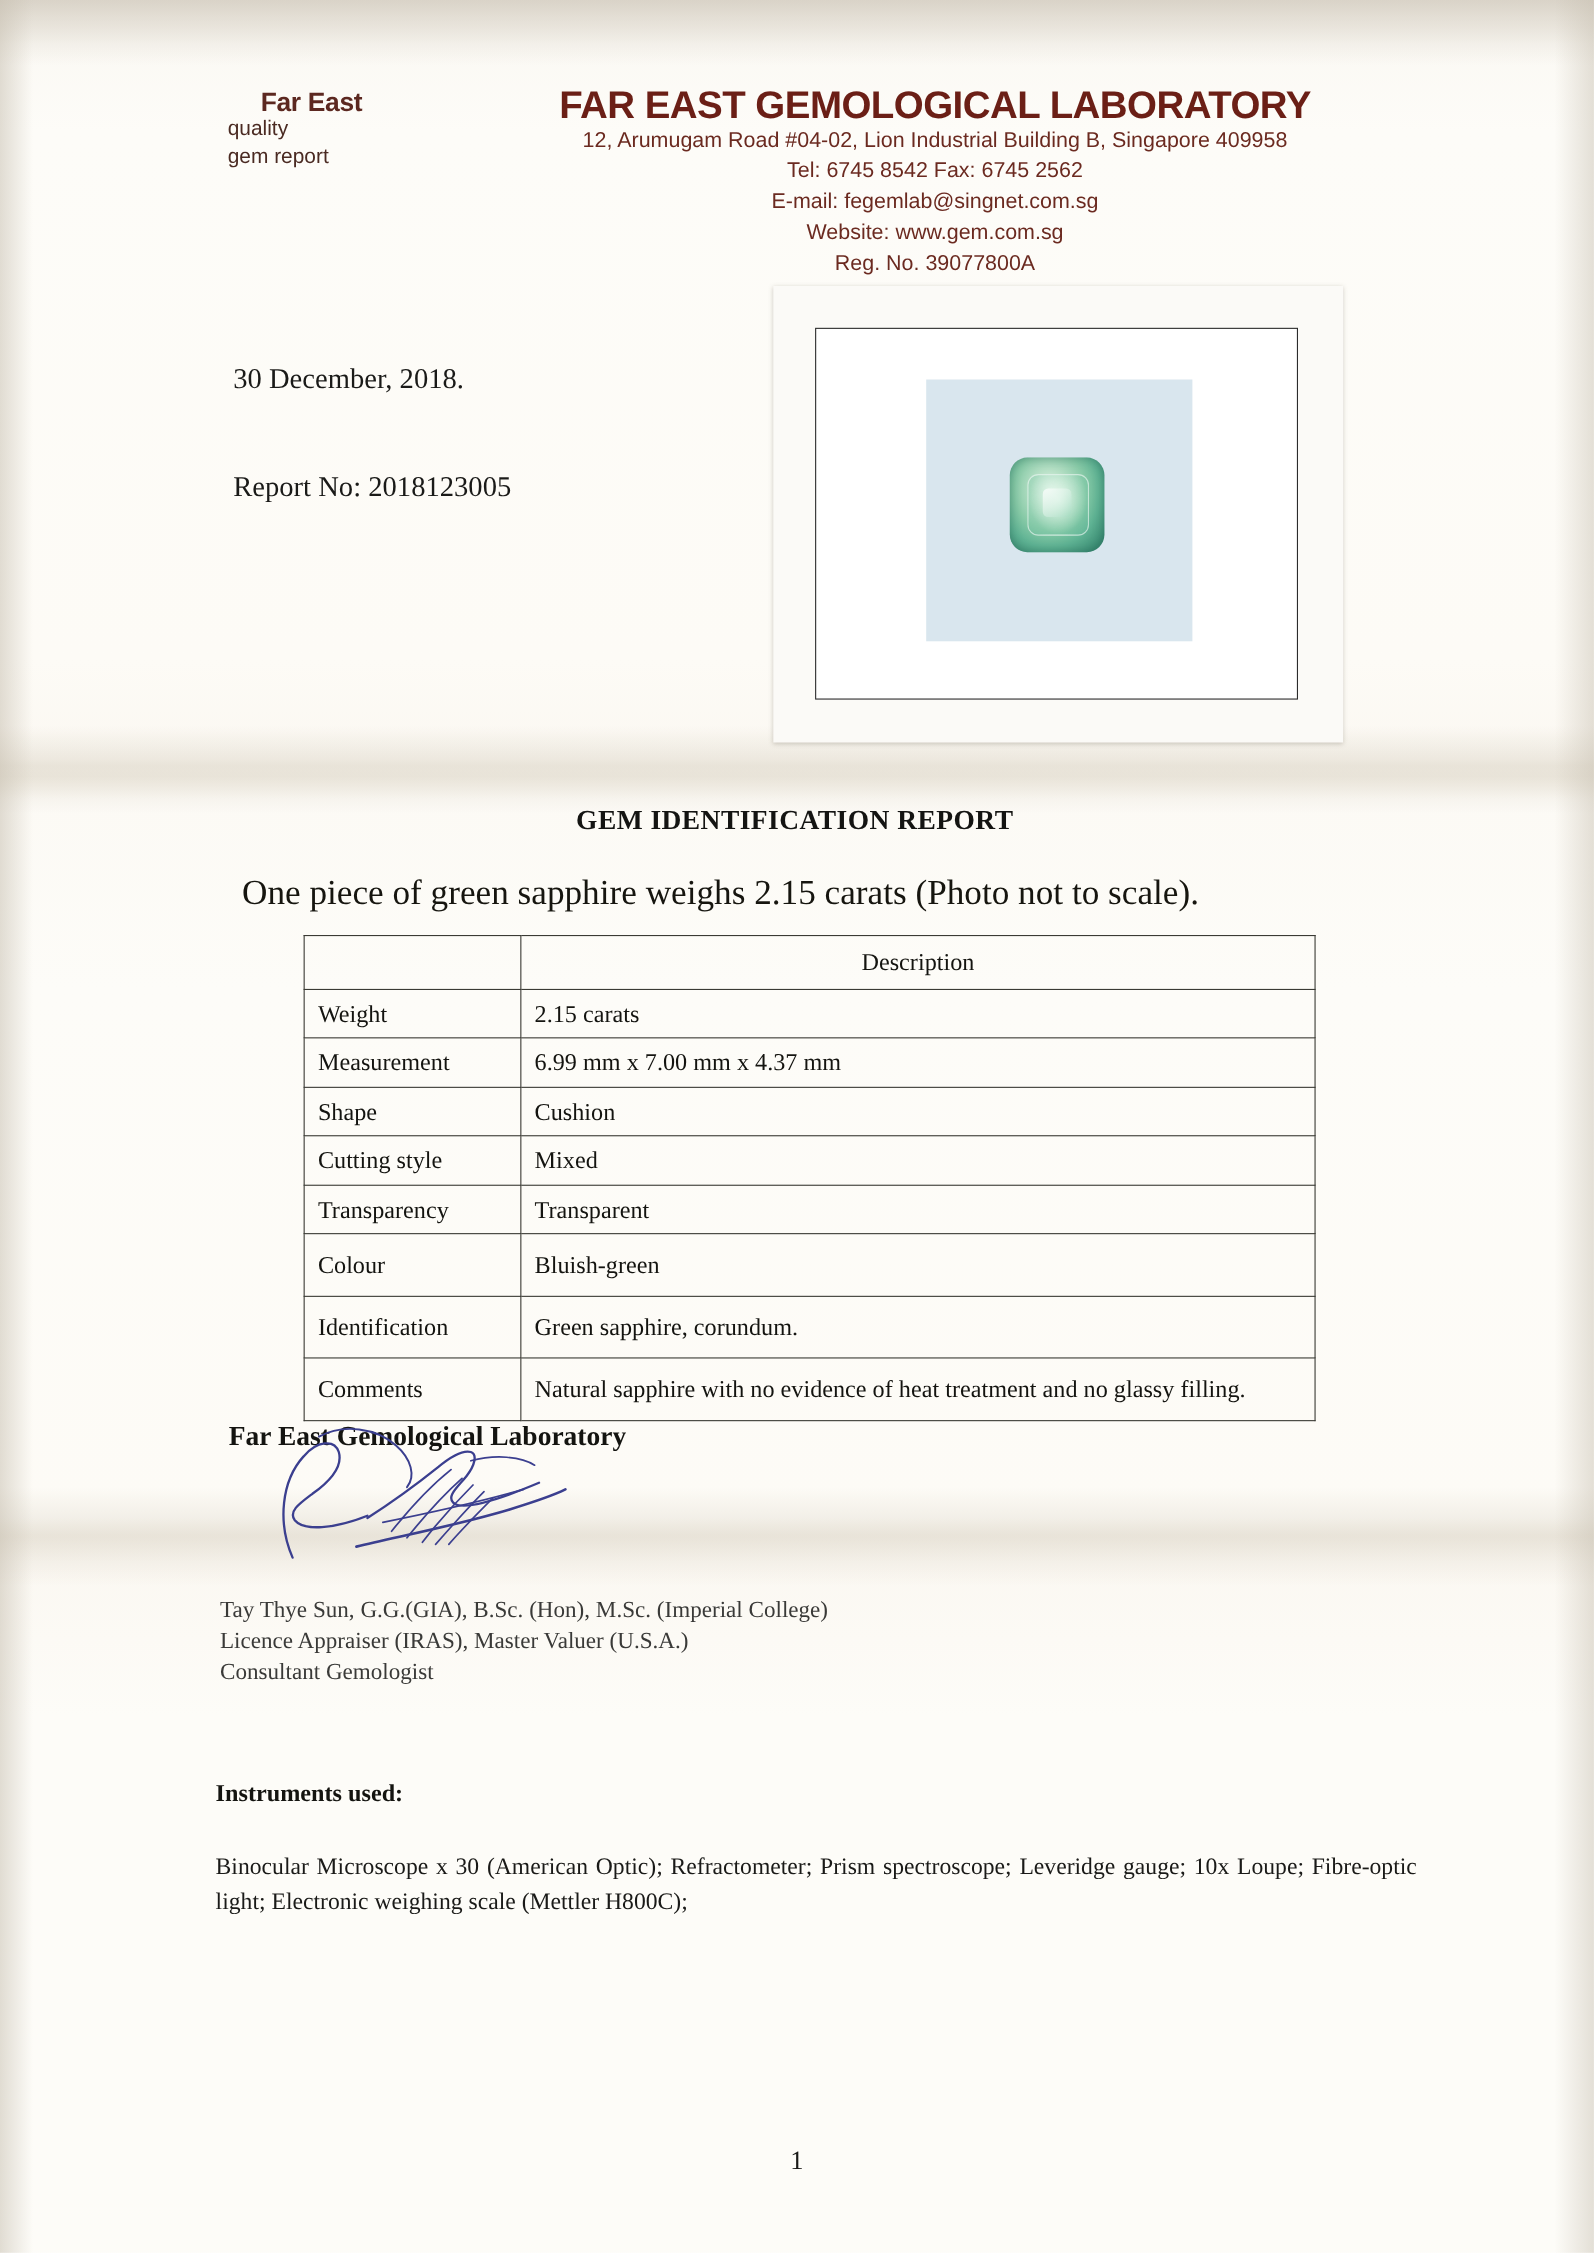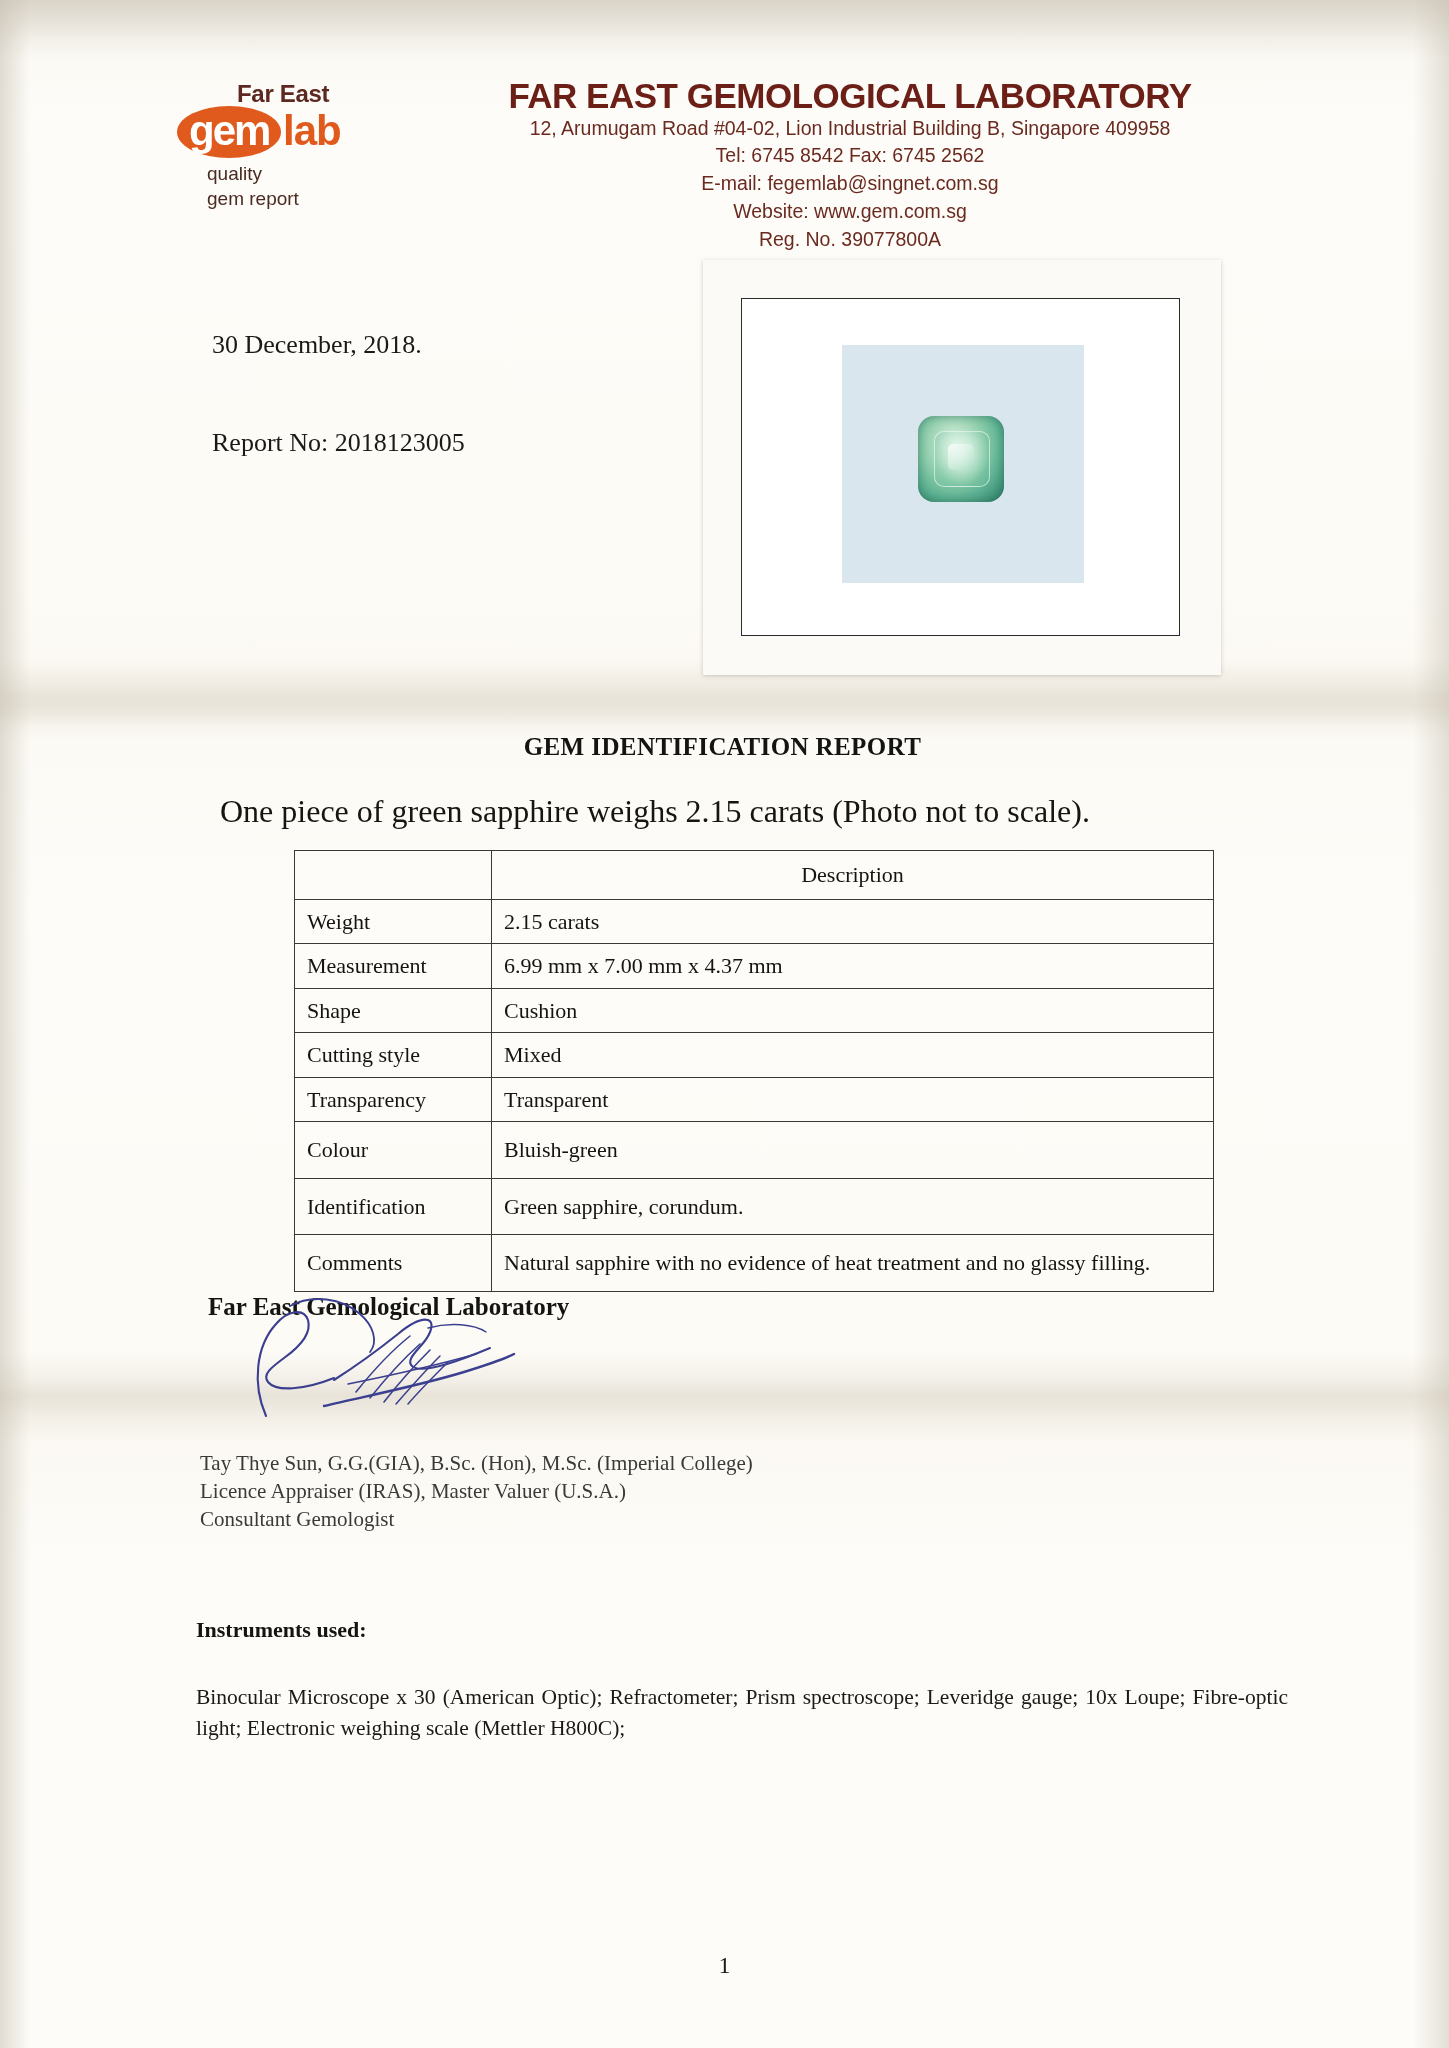--- a/index.html
+++ b/index.html
@@ -215,21 +215,21 @@
   .summary-line {
     position: absolute;
     top: 793px; left: 220px;
     font-size: 32px;
     color: #16150f;
   }
 
   
   .spec-table {
     position: absolute;
-    top: 850px; left: 294px;
+    top: 850px; left: 276px;
     width: 920px;
     border-collapse: collapse;
     font-size: 22px;
     color: #141410;
   }
   .spec-table td {
     border: 1.2px solid #3a3a34;
     padding: 8px 12px;
     vertical-align: middle;
     line-height: 1.25;
@@ -302,25 +302,20 @@
   <div class="paper-sheen sheen-top"></div>
   <div class="paper-sheen sheen-fold1"></div>
   <div class="paper-sheen sheen-fold2"></div>
   <div class="edge-left"></div>
   <div class="edge-right"></div>
 
   <div class="header">
 
     <div class="logo-block">
       <div class="logo-far-east">Far East</div>
-      <div class="logo-gemlab">
-        <div class="logo-ellipse"></div>
-        <div class="logo-gem">gem</div>
-        <div class="logo-lab">lab</div>
-      </div>
       <div class="logo-sub">quality</div>
       <div class="logo-sub">gem report</div>
     </div>
 
     <div class="header-text">
       <div class="lab-title">FAR EAST GEMOLOGICAL LABORATORY</div>
       <div class="lab-line">12, Arumugam Road #04-02, Lion Industrial Building B, Singapore 409958</div>
       <div class="lab-line">Tel: 6745 8542  Fax: 6745 2562</div>
       <div class="lab-line">E-mail: fegemlab@singnet.com.sg</div>
       <div class="lab-line">Website: www.gem.com.sg</div>

